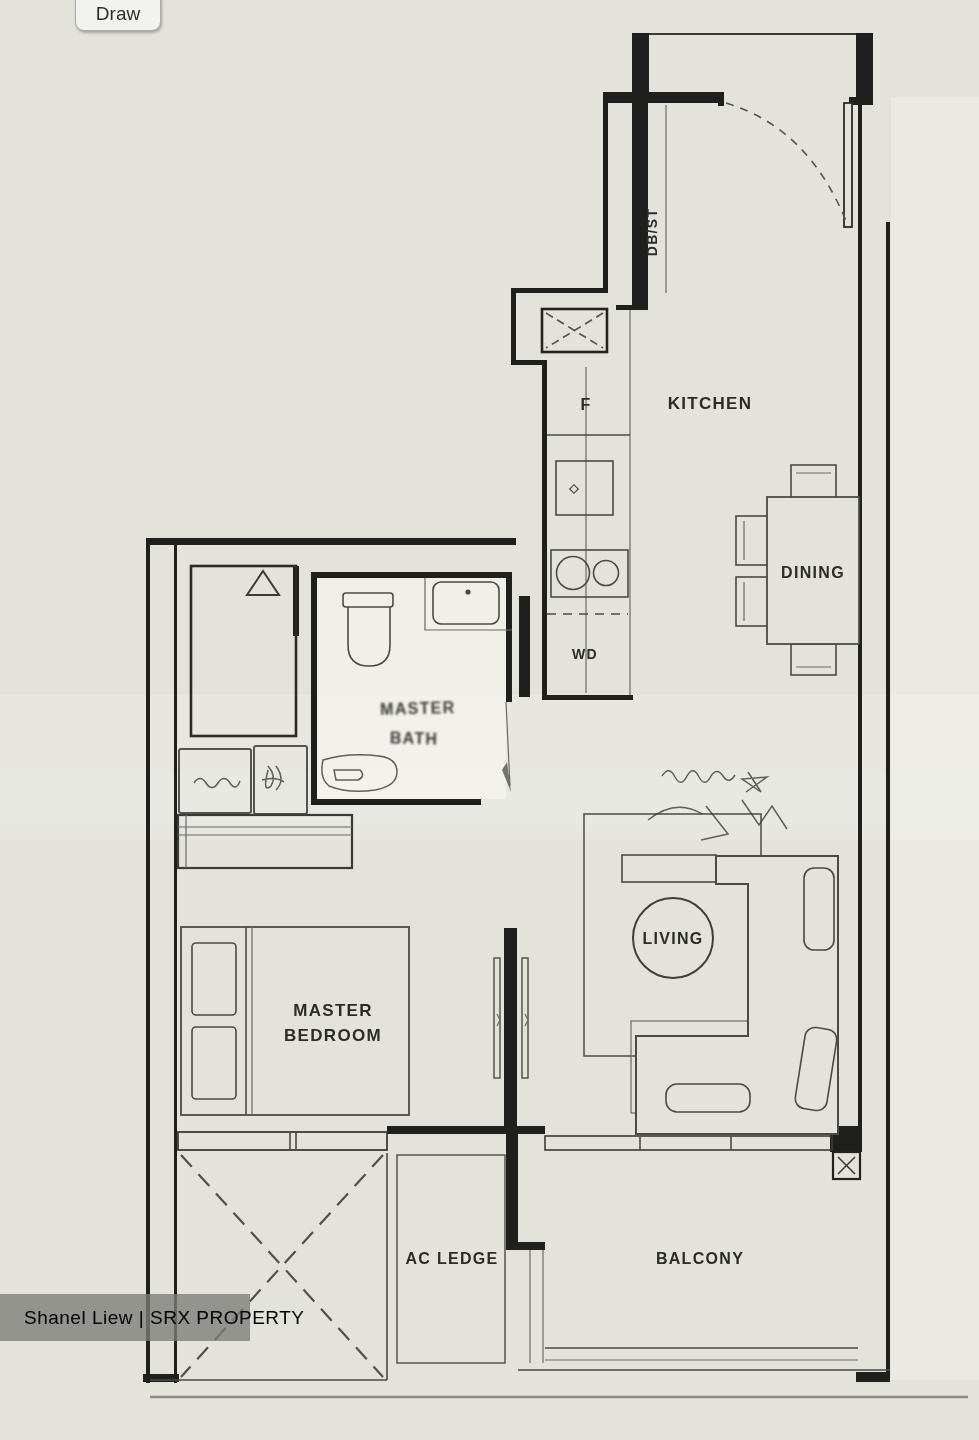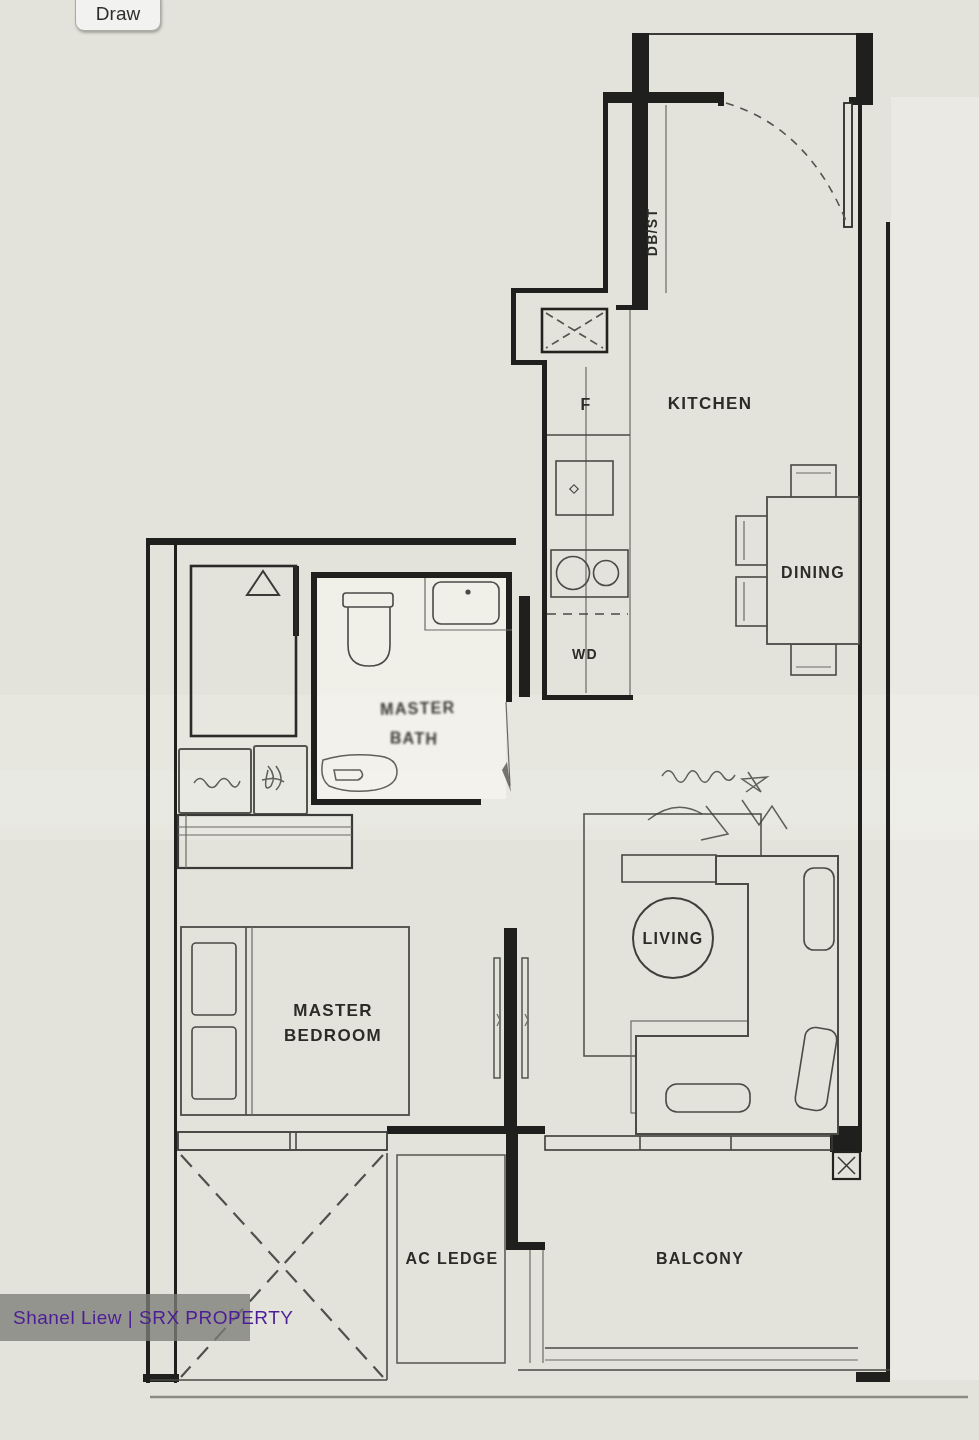--- a/index.html
+++ b/index.html
@@ -17,22 +17,22 @@
   .thinner{stroke:#6b6b66;stroke-width:1.2;fill:none;}
   .fixture{stroke:#4a4a46;stroke-width:1.6;fill:#e4e3db;}
   .sketch{stroke:#3c3c38;stroke-width:1.5;fill:none;opacity:.8;}
   
   .draw-btn{position:absolute;left:75px;top:-9px;width:86px;height:40px;
     border-radius:9px;background:#f2f2f0;border:1px solid #aaaaa6;
     box-shadow:1px 2px 3px rgba(0,0,0,.28);color:#2e2e2e;font-size:19px;
     font-family:"Liberation Sans",sans-serif;cursor:pointer;padding-top:6px;}
   
   .watermark{position:absolute;left:0;top:1294px;width:250px;height:47px;
-    background:rgba(125,125,120,0.78);color:#4c1d95;font-size:19px;
-    line-height:47px;padding-left:13px;box-sizing:border-box;white-space:nowrap;
+    background:rgba(125,125,120,0.78);color:#000000;font-size:19px;
+    line-height:47px;padding-left:24px;box-sizing:border-box;white-space:nowrap;
     letter-spacing:.5px;}
 </style>
 </head>
 <body>
 
 <div class="stage">
 
   <svg class="plan-svg" width="979" height="1440" viewBox="0 0 979 1440">
 
     <g>

